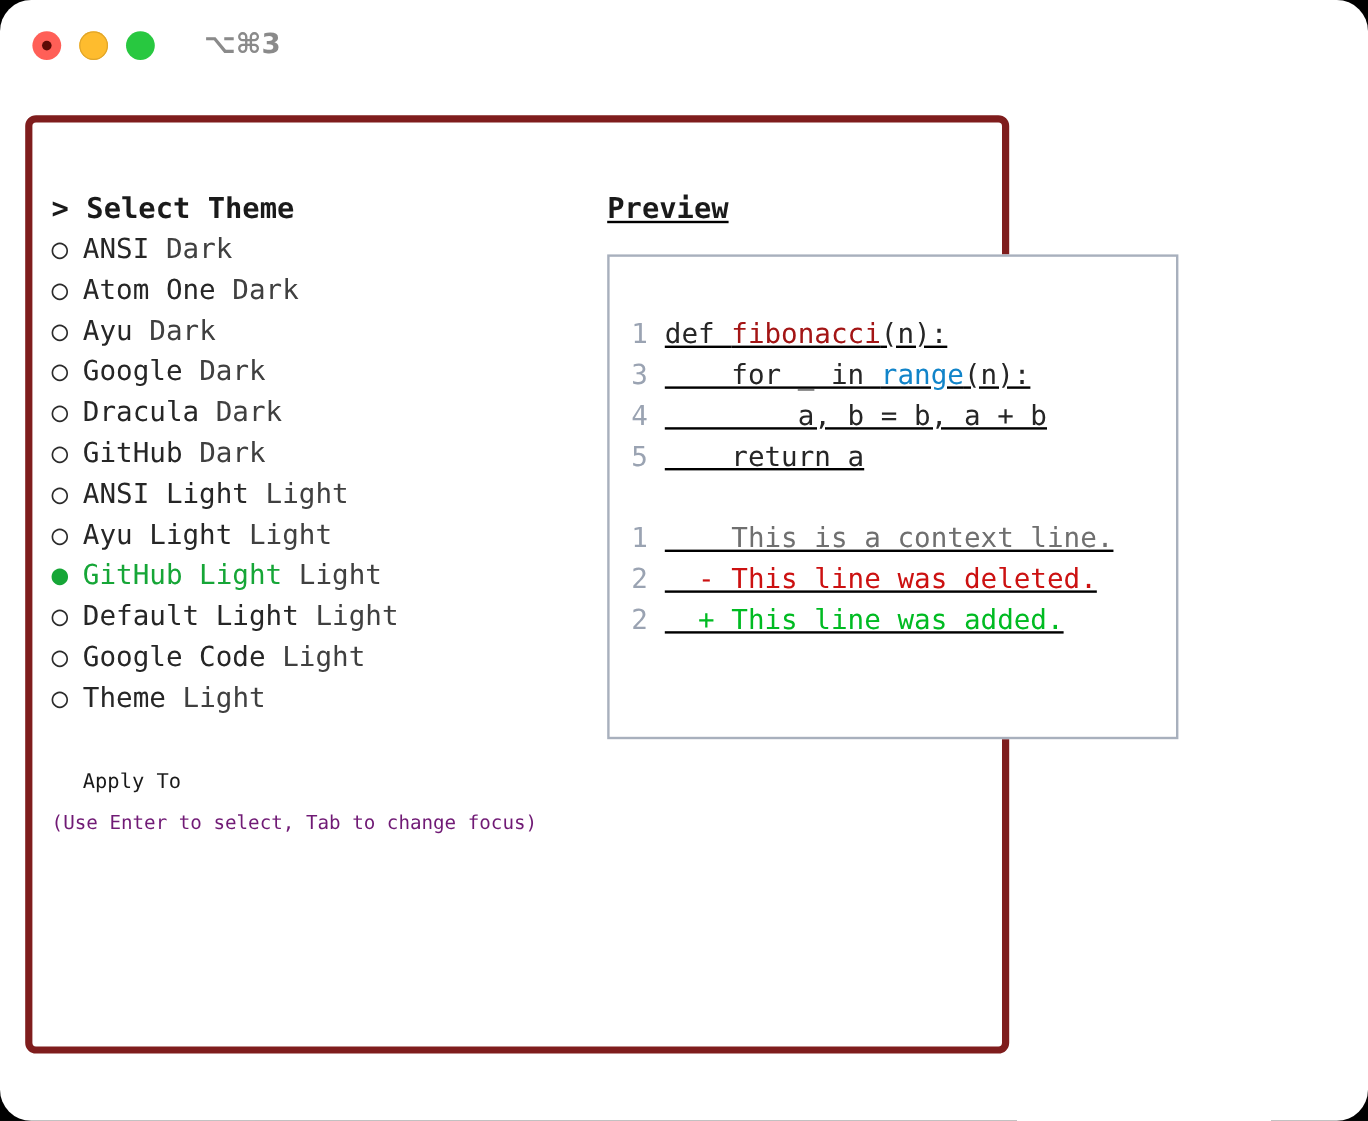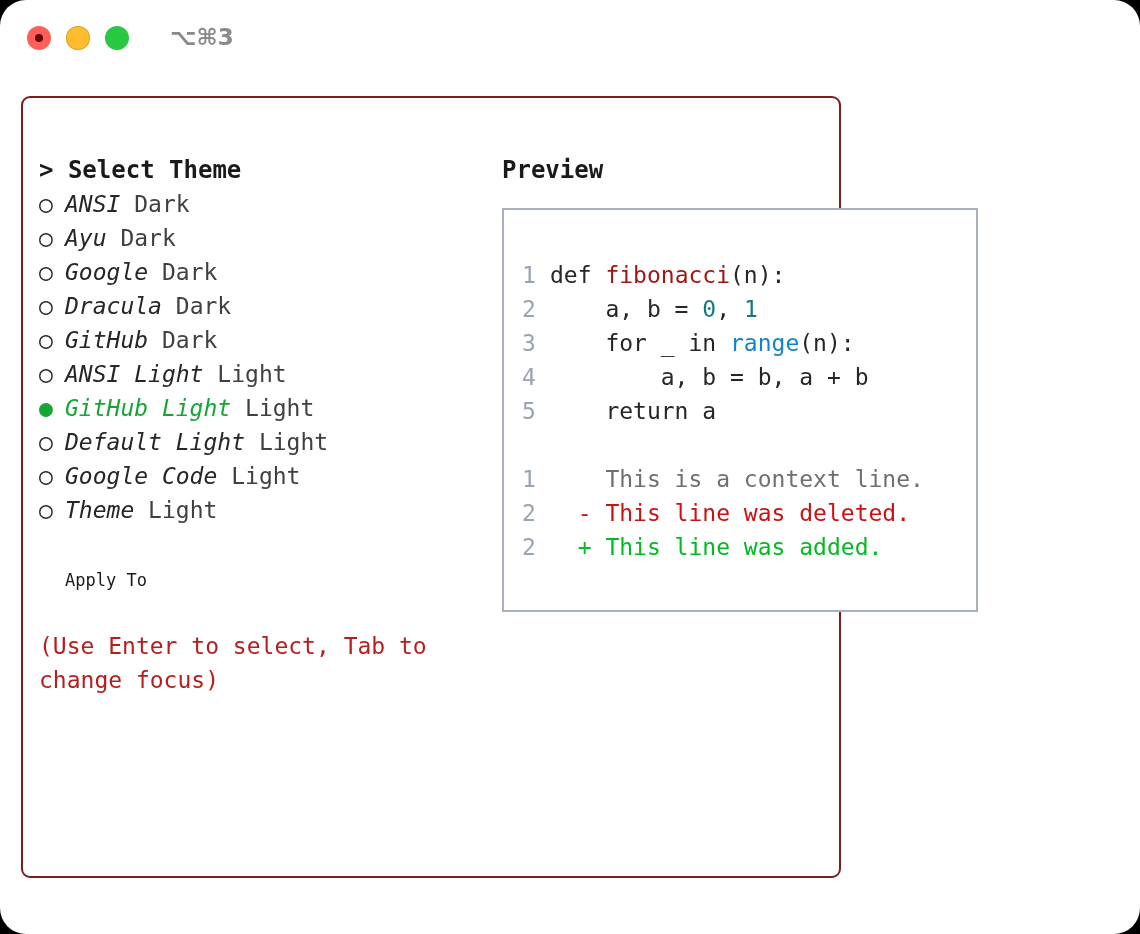--- a/index.html
+++ b/index.html
@@ -68,21 +68,21 @@
     font-family: "DejaVu Sans", "Liberation Sans", sans-serif;
   }
 
   
   .panel {
     position: absolute;
     left: 21px;
     top: 96px;
     width: 820px;
     height: 782px;
-    border: 2px solid #7f1d1d;
+    border: 6px solid #7f1d1d;
     border-radius: 9px;
     box-sizing: border-box;
     background: #ffffff;
   }
 
   
   .left-col {
     position: absolute;
     left: 16px;
     top: 55px;
@@ -100,46 +100,46 @@
     line-height: 34px;
     color: #262626;
     white-space: pre;
   }
   .bullet {
     display: inline-block;
     width: 26px;
   }
   .bullet.off { color: #2b2b2b; }
   .bullet.on  { color: #16a637; }
-  .row-name { color: #262626; font-style: italic; }
+  .row-name { color: #262626; }
   .row-name.selected { color: #16a637; }
   .row-kind { color: #404040; }
 
   .section-gap { height: 36px; }
   .apply-title {
     font-size: 17px;
     line-height: 34px;
     color: #1a1a1a;
     white-space: pre;
     padding-left: 26px;
   }
   .hint {
-    margin-top: 32px;
-    font-size: 23px;
-    line-height: 34px;
-    color: #b91c1c;
+    font-size: 16px;
+    line-height: 34px;
+    color: #701a75;
     width: 420px;
   }
 
   
   .right-col {
     position: absolute;
     left: 479px;
     top: 55px;
     width: 490px;
+    text-decoration: underline;
   }
   .preview-title {
     font-size: 24px;
     font-weight: bold;
     color: #1a1a1a;
     line-height: 34px;
   }
   .preview-box {
     margin-top: 21px;
     width: 476px;
@@ -182,44 +182,45 @@
     <div class="shortcut">⌥⌘3</div>
   </div>
 
   <div class="panel">
 
     <div class="left-col">
       <div class="header-row"><span>&gt; </span><span>Select Theme</span></div>
 
       <div id="theme-list">
           <div class="list-row"><span class="bullet off">○</span><span class="row-name">ANSI</span> <span class="row-kind">Dark</span></div>
+          <div class="list-row"><span class="bullet off">○</span><span class="row-name">Atom One</span> <span class="row-kind">Dark</span></div>
           <div class="list-row"><span class="bullet off">○</span><span class="row-name">Ayu</span> <span class="row-kind">Dark</span></div>
           <div class="list-row"><span class="bullet off">○</span><span class="row-name">Google</span> <span class="row-kind">Dark</span></div>
           <div class="list-row"><span class="bullet off">○</span><span class="row-name">Dracula</span> <span class="row-kind">Dark</span></div>
           <div class="list-row"><span class="bullet off">○</span><span class="row-name">GitHub</span> <span class="row-kind">Dark</span></div>
           <div class="list-row"><span class="bullet off">○</span><span class="row-name">ANSI Light</span> <span class="row-kind">Light</span></div>
+          <div class="list-row"><span class="bullet off">○</span><span class="row-name">Ayu Light</span> <span class="row-kind">Light</span></div>
           <div class="list-row"><span class="bullet on">●</span><span class="row-name selected">GitHub Light</span> <span class="row-kind">Light</span></div>
           <div class="list-row"><span class="bullet off">○</span><span class="row-name">Default Light</span> <span class="row-kind">Light</span></div>
           <div class="list-row"><span class="bullet off">○</span><span class="row-name">Google Code</span> <span class="row-kind">Light</span></div>
           <div class="list-row"><span class="bullet off">○</span><span class="row-name">Theme</span> <span class="row-kind">Light</span></div>
         </div>
 
       <div class="section-gap"></div>
 
       <div class="apply-title">Apply To</div>
 
       <div class="hint">(Use Enter to select, Tab to change focus)</div>
     </div>
 
     <div class="right-col">
       <div class="preview-title">Preview</div>
       <div class="preview-box">
         <div id="code-block">
             <div class="code-line"><span class="ln">1</span><span>def </span><span class="tok-fn">fibonacci</span><span>(n):</span></div>
-            <div class="code-line"><span class="ln">2</span><span>    a, b = </span><span class="tok-num">0</span><span>, </span><span class="tok-num">1</span></div>
             <div class="code-line"><span class="ln">3</span><span>    for _ in </span><span class="tok-call">range</span><span>(n):</span></div>
             <div class="code-line"><span class="ln">4</span><span>        a, b = b, a + b</span></div>
             <div class="code-line"><span class="ln">5</span><span>    return a</span></div>
           </div>
         <div class="blank-line"></div>
         <div id="diff-block">
             <div class="code-line"><span class="ln">1</span><span class="diff-ctx">    This is a context line.</span></div>
             <div class="code-line"><span class="ln">2</span><span class="diff-del">  - This line was deleted.</span></div>
             <div class="code-line"><span class="ln">2</span><span class="diff-add">  + This line was added.</span></div>
           </div>

